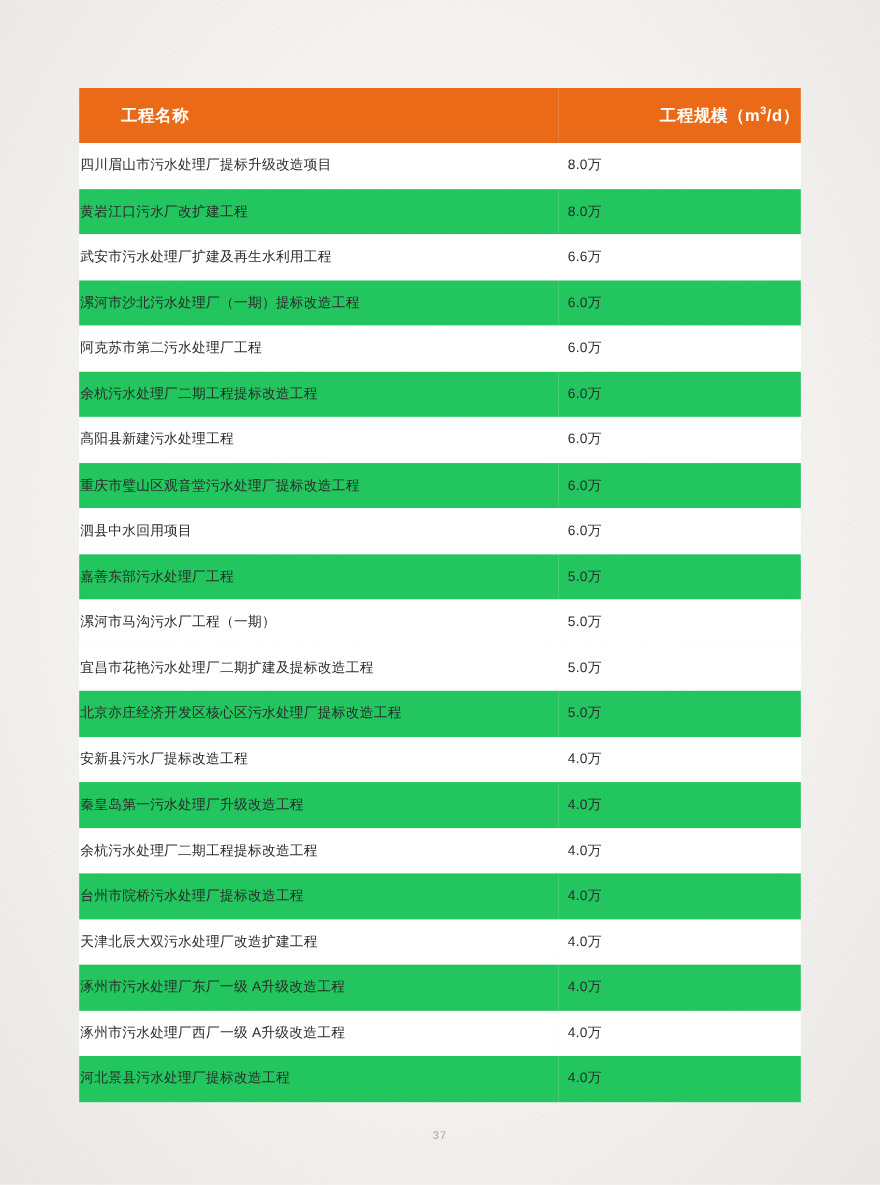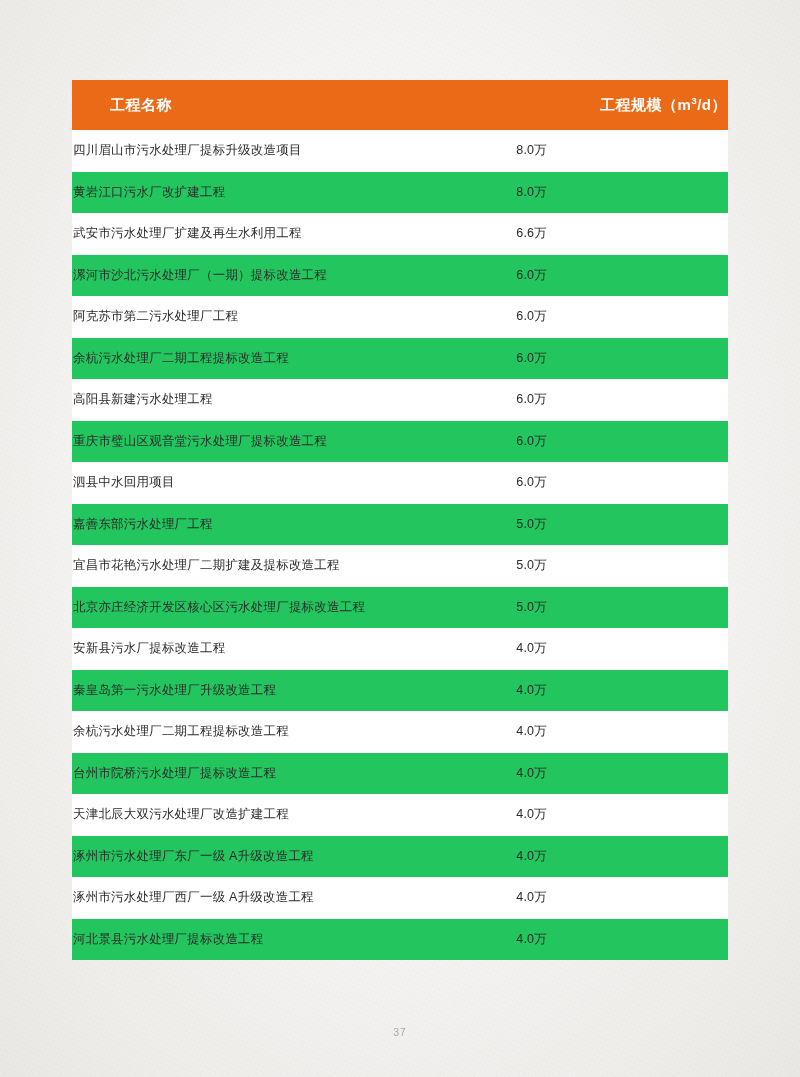--- a/index.html
+++ b/index.html
@@ -149,20 +149,24 @@
           </tr>
           <tr class="even">
             <td class="td-name">泗县中水回用项目</td>
             <td class="td-scale">6.0万</td>
           </tr>
           <tr class="odd">
             <td class="td-name">嘉善东部污水处理厂工程</td>
             <td class="td-scale">5.0万</td>
           </tr>
           <tr class="even">
+            <td class="td-name">漯河市马沟污水厂工程（一期）</td>
+            <td class="td-scale">5.0万</td>
+          </tr>
+          <tr class="even">
             <td class="td-name">宜昌市花艳污水处理厂二期扩建及提标改造工程</td>
             <td class="td-scale">5.0万</td>
           </tr>
           <tr class="odd">
             <td class="td-name">北京亦庄经济开发区核心区污水处理厂提标改造工程</td>
             <td class="td-scale">5.0万</td>
           </tr>
           <tr class="even">
             <td class="td-name">安新县污水厂提标改造工程</td>
             <td class="td-scale">4.0万</td>

